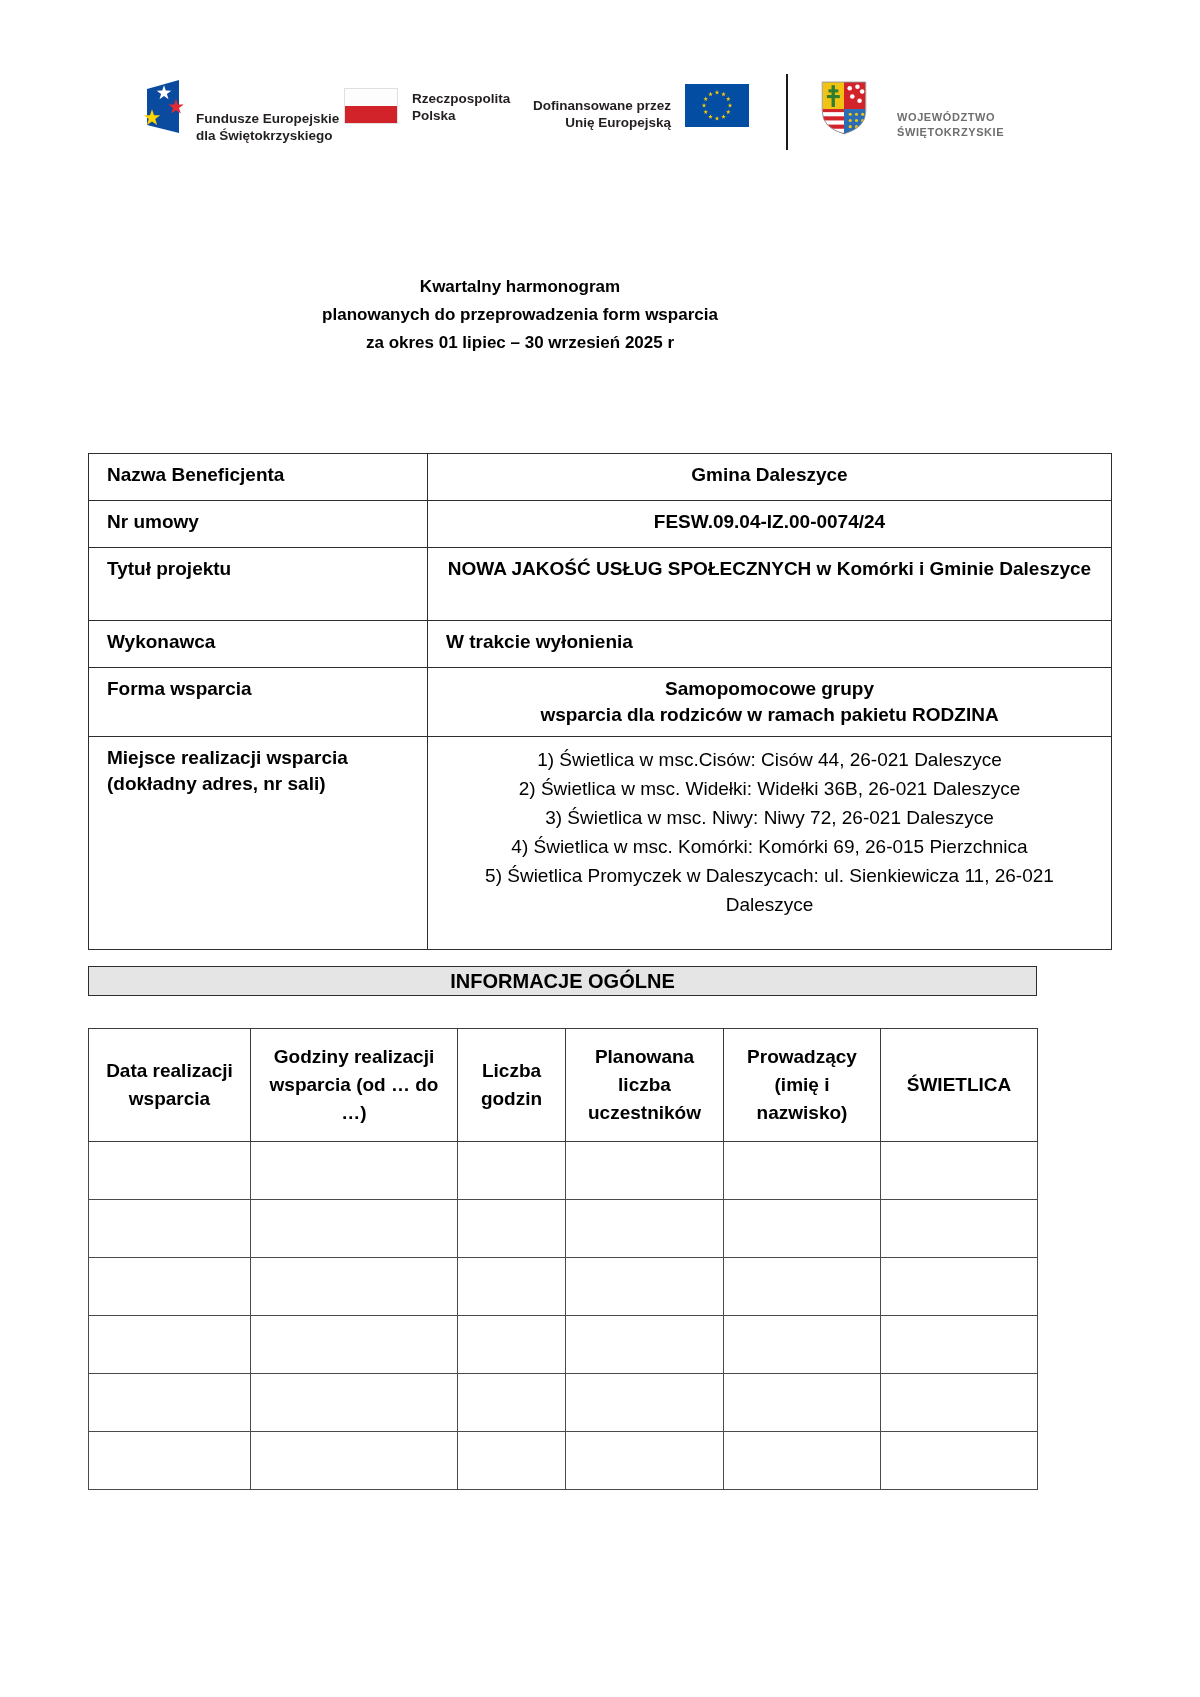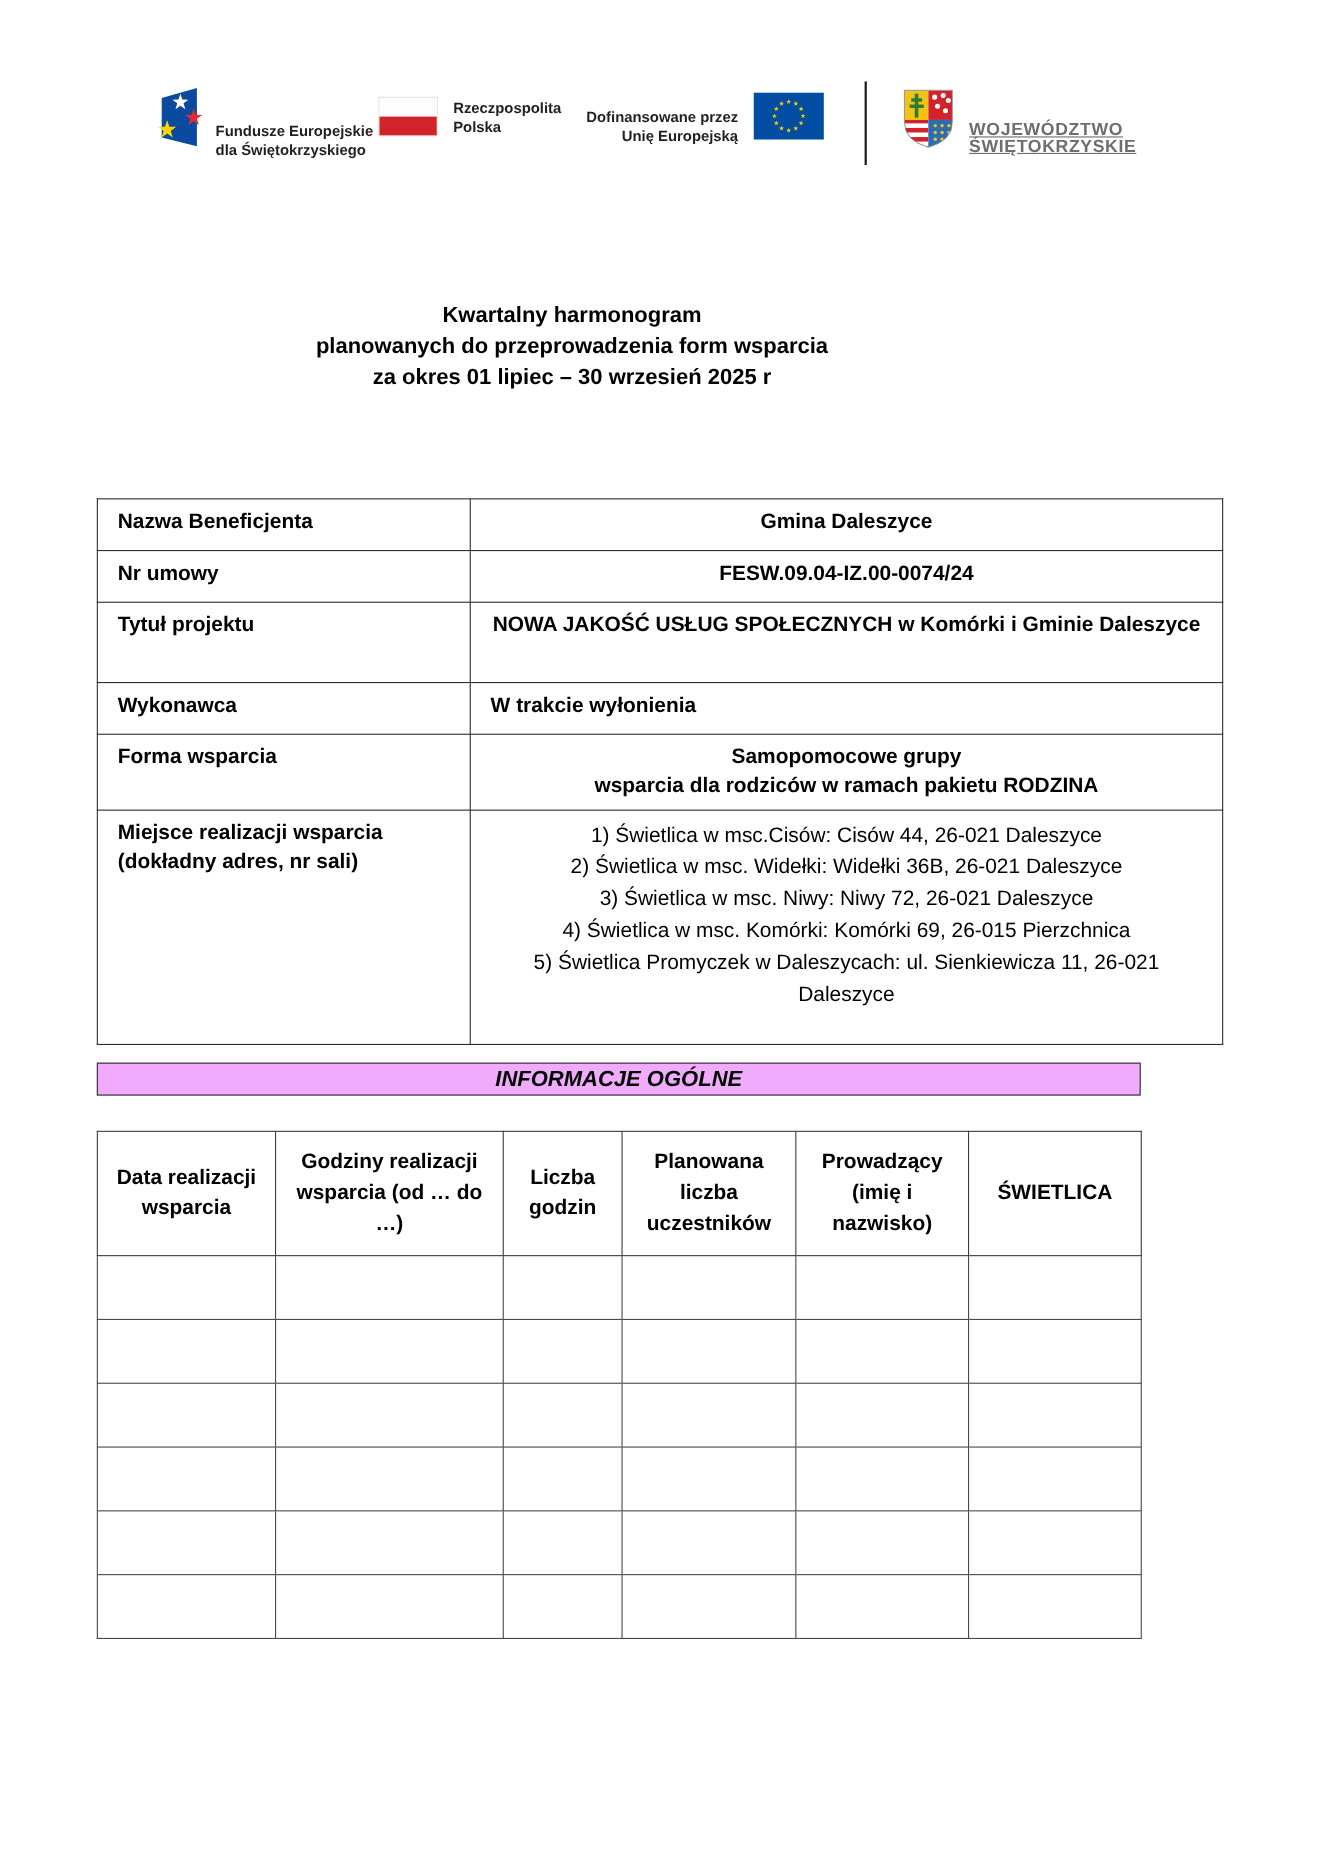--- a/index.html
+++ b/index.html
@@ -19,25 +19,25 @@
   .fe-text{margin-left:10px;font-size:13.5px;font-weight:bold;color:#231f20;line-height:17px;}
   .pl-group{left:344px;top:18px;}
   .pl-flag{width:54px;height:36px;border:1px solid #e0e0e0;box-sizing:border-box;}
   .pl-flag .white{height:50%;background:#fdfdfd;}
   .pl-flag .red{height:50%;background:#d2232a;}
   .pl-text{margin-left:14px;font-size:13.5px;font-weight:bold;color:#231f20;line-height:17px;}
   .eu-group{left:533px;top:14px;}
   .eu-text{font-size:13.5px;font-weight:bold;color:#231f20;line-height:17px;text-align:right;margin-right:14px;}
   .divider-bar{position:absolute;left:786px;top:4px;width:2px;height:76px;background:#1a1a1a;}
   .woj-group{left:820px;top:10px;}
-  .woj-text{margin-left:13px;font-size:16px;color:#6e6e6e;letter-spacing:0.6px;line-height:15px;font-weight:bold;text-decoration:underline;}
+  .woj-text{margin-left:29px;font-size:11px;color:#6e6e6e;letter-spacing:0.6px;line-height:15px;font-weight:bold;}
   
   .doc-title{
     position:absolute;top:273px;left:0;width:1040px;
-    text-align:center;font-size:20px;font-weight:bold;line-height:28px;
+    text-align:center;font-size:17px;font-weight:bold;line-height:28px;
   }
   table{border-collapse:collapse;table-layout:fixed;}
   .info-table{position:absolute;top:453px;left:88px;width:949px;}
   .info-table td{
     border:1px solid #2e2e2e;
     font-size:19px;font-weight:bold;
     padding:8px 18px;vertical-align:top;
     line-height:26px;
     word-wrap:break-word;
   }
@@ -219,21 +219,21 @@
           <div class="loc-line">1) Świetlica w msc.Cisów: Cisów 44, 26-021 Daleszyce</div>
           <div class="loc-line">2) Świetlica w msc. Widełki: Widełki 36B, 26-021 Daleszyce</div>
           <div class="loc-line">3) Świetlica w msc. Niwy: Niwy 72, 26-021 Daleszyce</div>
           <div class="loc-line">4) Świetlica w msc. Komórki: Komórki 69, 26-015 Pierzchnica</div>
           <div class="loc-line">5) Świetlica Promyczek w Daleszycach: ul. Sienkiewicza 11, 26-021 Daleszyce</div>
         </td>
       </tr>
     </tbody>
   </table>
 
-  <div class="section-bar" style="background: #f0abfc; font-style: italic;">
+  <div class="section-bar" style="background: #e5e5e5;">
     <span>INFORMACJE OGÓLNE</span>
   </div>
 
   <table class="sched-table">
     <colgroup>
       <col style="width:162px">
         <col style="width:207px">
         <col style="width:108px">
       <col style="width:158px">
         <col style="width:157px">

